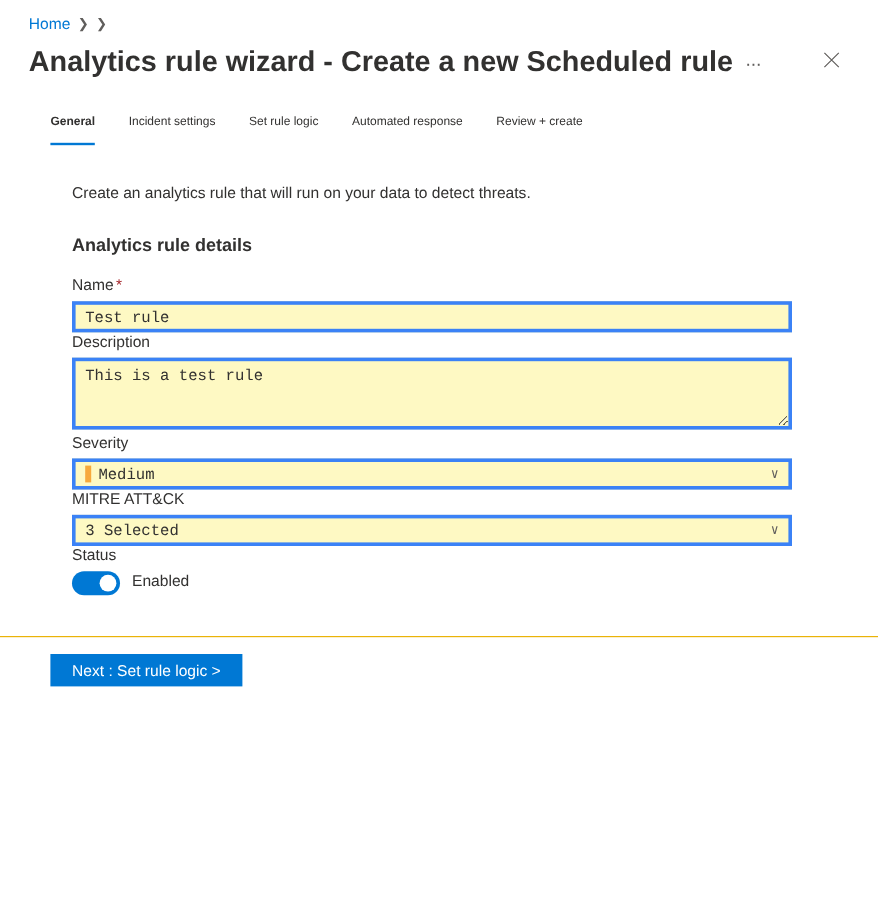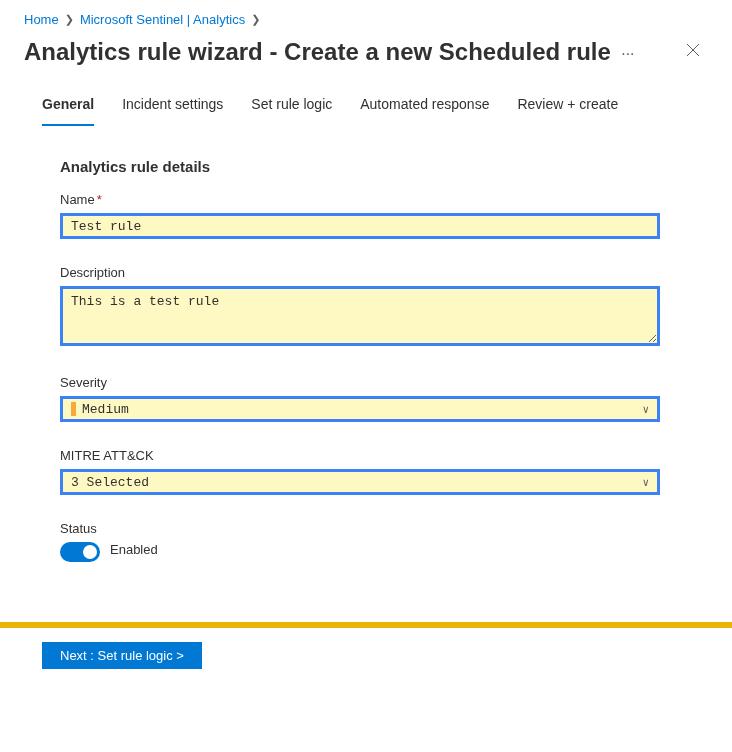--- a/index.html
+++ b/index.html
@@ -44,21 +44,21 @@
     }
     .tabs {
       display: flex;
       gap: 28px;
       padding: 0 42px;
       border-bottom: none;
     }
     .tab {
       padding: 10px 0 12px 0;
       cursor: pointer;
-      font-size: 14px;
+      font-size: 10px;
       color: #323130;
       border-bottom: 2px solid transparent;
     }
     .tab.active {
       font-weight: 600;
       border-bottom: 2px solid #0078d4;
       color: #323130;
     }
     .content {
       padding: 32px 60px 20px 60px;
@@ -66,21 +66,21 @@
     .intro {
       font-size: 13px;
       color: #323130;
       margin-bottom: 28px;
     }
     .section-title {
       font-size: 15px;
       font-weight: 600;
       margin-bottom: 17px;
     }
-    .field-group { margin-bottom: 26px; }
+    .field-group { }
     .field-label {
       font-size: 13px;
       color: #323130;
       margin-bottom: 6px;
     }
     .required-star { color: #a4262c; margin-left: 2px; }
     .text-input, .textarea, .select {
       width: 600px;
       border: 3px solid #3b82f6;
       padding: 5px 8px;
@@ -129,41 +129,40 @@
       position: absolute;
       right: 3px;
       top: 3px;
       width: 14px;
       height: 14px;
       border-radius: 50%;
       background: #fff;
     }
     .toggle-label { font-size: 13px; color: #323130; }
     .footer {
-      border-top: 6px solid #eab308;
+      border-top: 1px solid #eab308;
       padding: 14px 42px;
       margin-top: 14px;
     }
     .next-btn {
       background: #0078d4;
       color: #fff;
       border: none;
       padding: 6px 18px;
       font-size: 13px;
       font-family: inherit;
       cursor: pointer;
     }
   </style>
 </head>
 <body>
 
 <div class="breadcrumb">
   <a>Home</a>
   <span class="sep">❯</span>
-  <a>Microsoft Sentinel | Analytics</a>
   <span class="sep">❯</span>
 </div>
 
 <div class="header-row">
   <h1 class="page-title">Analytics rule wizard - Create a new Scheduled rule</h1>
   <span class="more-dots">···</span>
   <span class="close-btn">
     <svg width="14" height="14" viewBox="0 0 14 14">
         <path d="M1 1 L13 13 M13 1 L1 13" stroke="#605e5c" stroke-width="1" fill="none"></path>
       </svg>
@@ -172,20 +171,21 @@
 
 <div class="tabs">
   <div class="tab active">General</div>
   <div class="tab">Incident settings</div>
   <div class="tab">Set rule logic</div>
   <div class="tab">Automated response</div>
   <div class="tab">Review + create</div>
 </div>
 
 <div class="content">
+  <p class="intro">Create an analytics rule that will run on your data to detect threats.</p>
   <h2 class="section-title">Analytics rule details</h2>
 
   <div class="field-group">
     <div class="field-label">
       <span>Name</span><span class="required-star">*</span>
     </div>
     <input class="text-input" type="text" value="Test rule" style="">
   </div>
 
   <div class="field-group">

